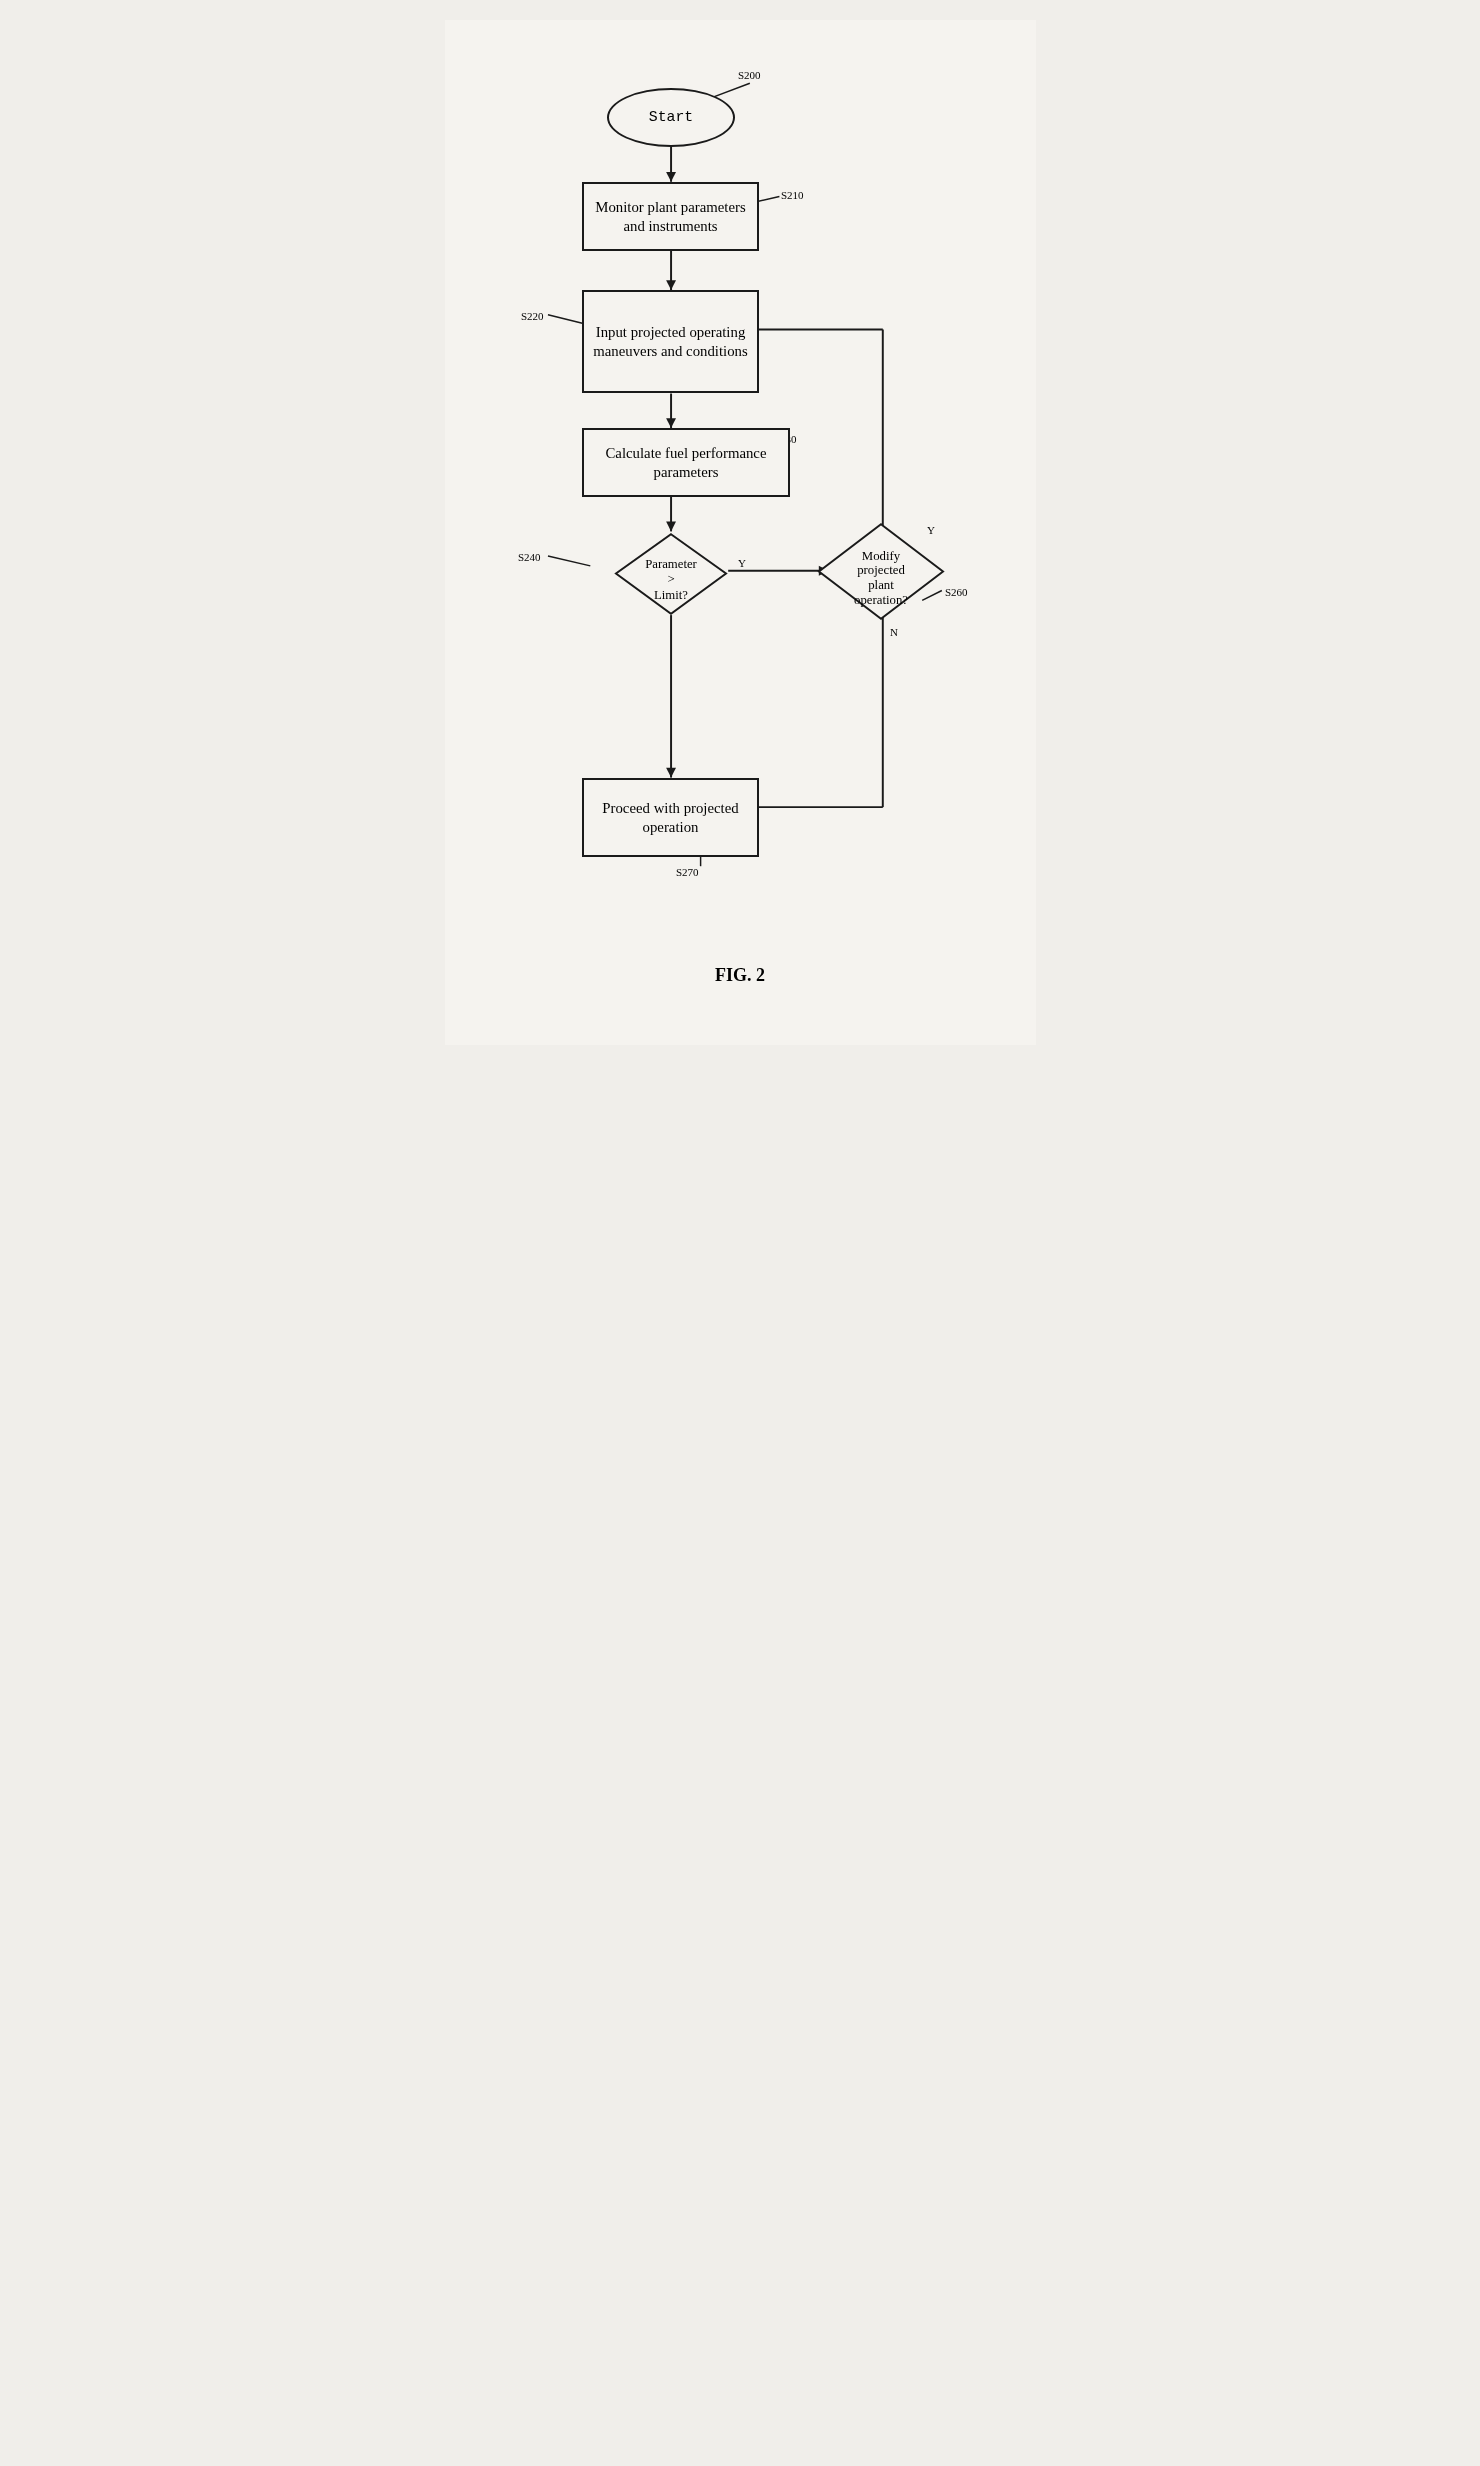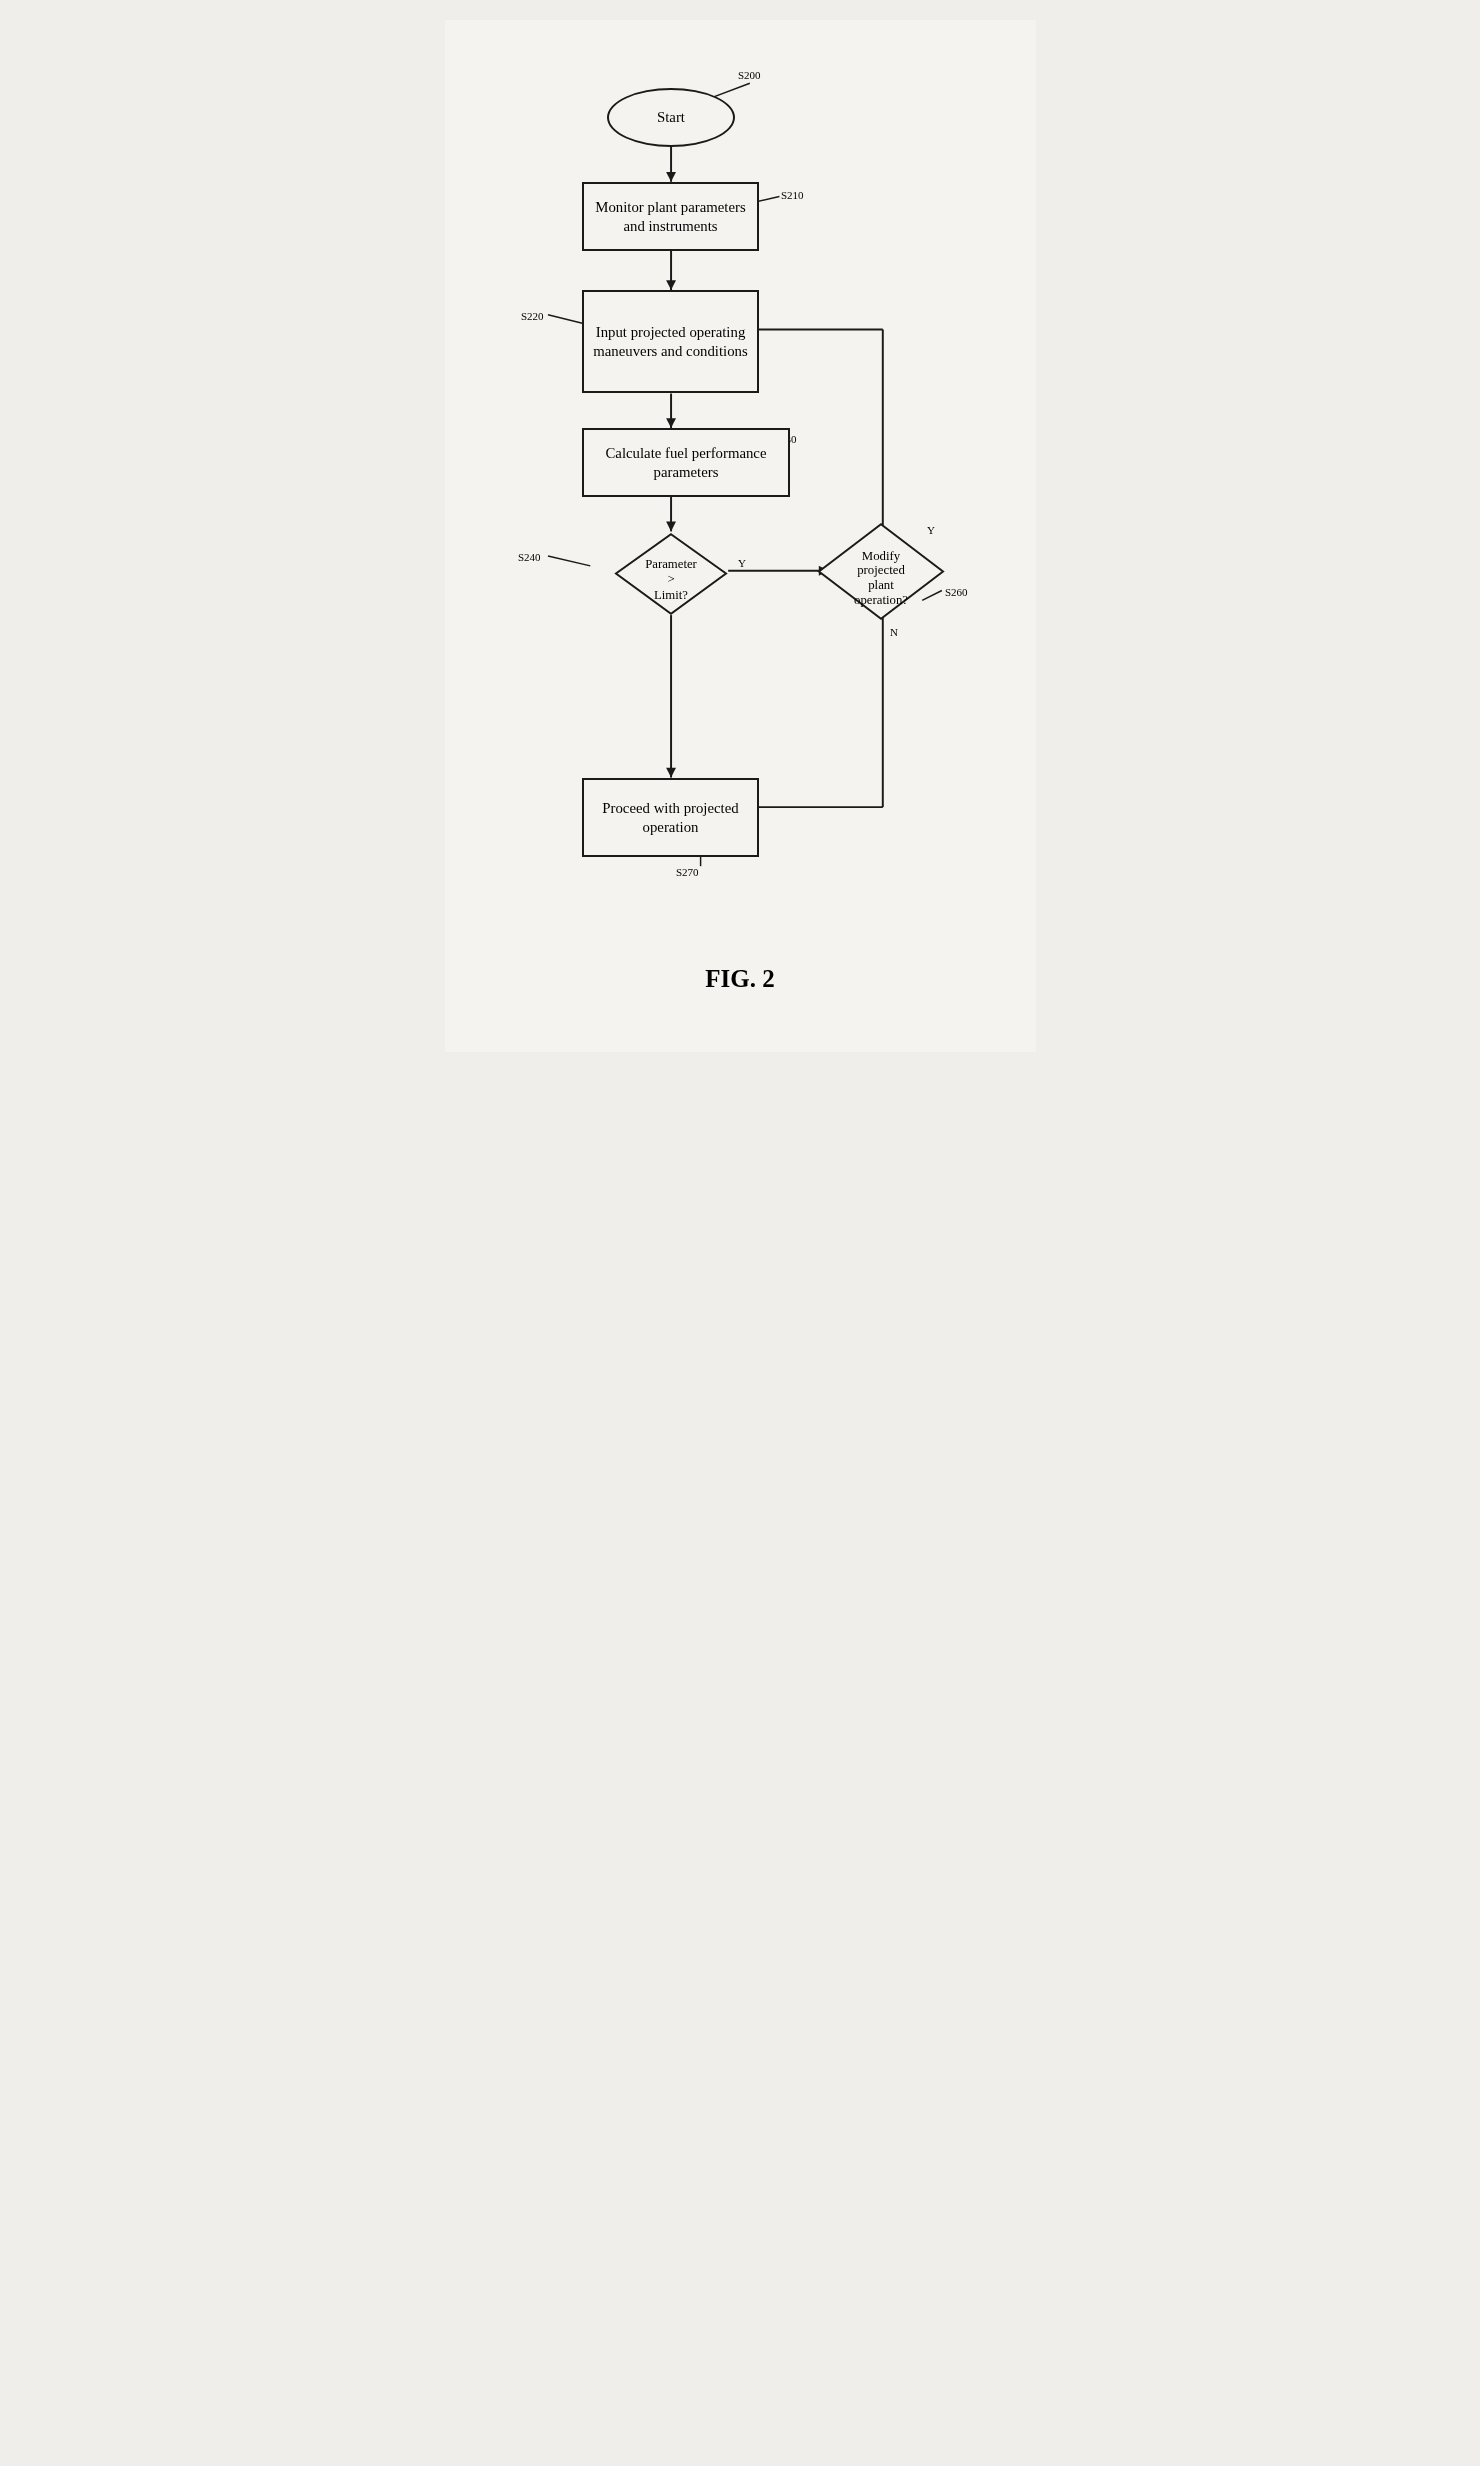--- a/index.html
+++ b/index.html
@@ -55,21 +55,21 @@
     
     .svg-overlay {
       position: absolute;
       top: 0;
       left: 0;
       width: 100%;
       height: 100%;
       pointer-events: none;
     }
     .fig-label {
-      font-size: 25px;
+      font-size: 18px;
       font-weight: bold;
       font-family: 'Times New Roman', Times, serif;
       margin-top: 19.7px;
       text-align: center;
     }
   </style>
 </head>
 <body>
 
 <div class="page">
@@ -113,21 +113,21 @@
 
       <line x1="415" y1="580" x2="415" y2="780" stroke="#1a1a1a" stroke-width="2"></line>
       <line x1="415" y1="780" x2="265" y2="780" stroke="#1a1a1a" stroke-width="2"></line>
       <polygon points="265,780 275,775 275,785" fill="#1a1a1a"></polygon>
 
       <line x1="230" y1="830" x2="230" y2="840" stroke="#1a1a1a" stroke-width="1.5"></line>
     </svg>
 
     <div class="label" style="top:29.6px; left:264px;">S200</div>
 
-    <div class="shape ellipse" style="left:133px; top:49px; width:128px; height:59px;">
+    <div class="shape ellipse" style="left:133px; top:49px; width:128px; height:59px;font-family:Liberation Mono, monospace;">
       <span>Start</span>
     </div>
 
     <div class="label" style="top:150px; left:307px;">S210</div>
 
     <div class="shape rect" style="left:108px; top:143px; width:177px; height:69px;">
       <span>Monitor plant parameters and instruments</span>
     </div>
 
     <div class="label" style="top:271px; left:47px;">S220</div>

